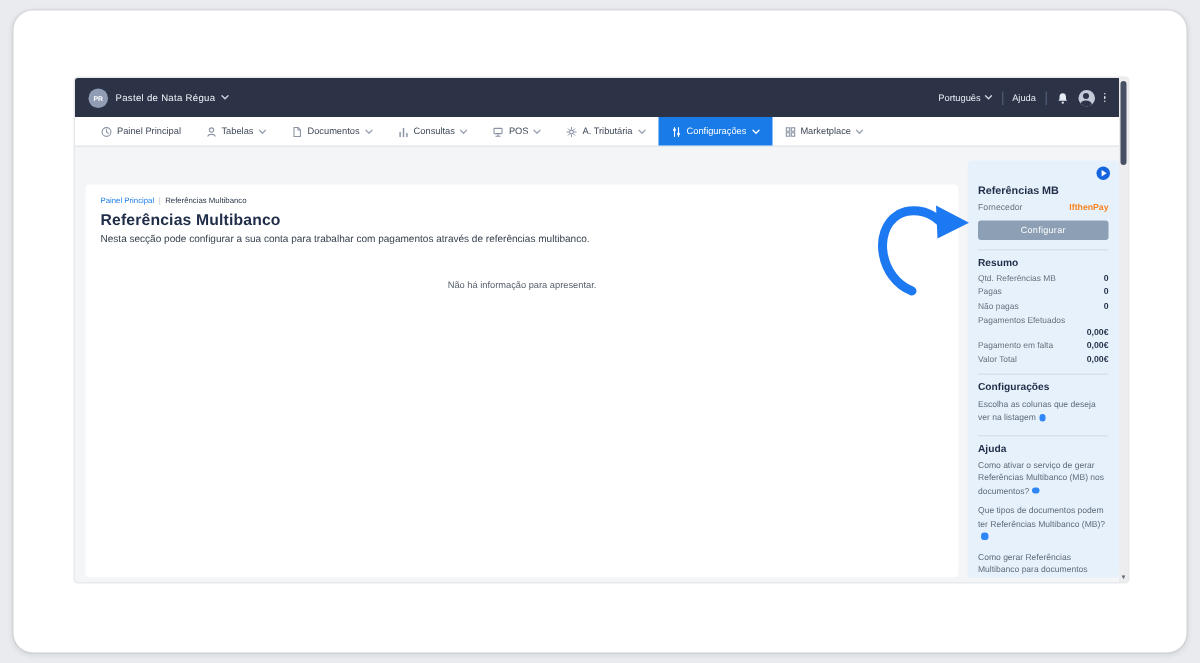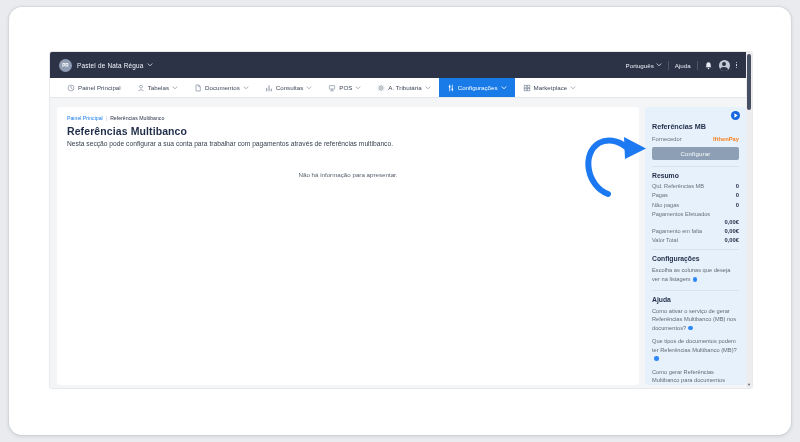--- a/index.html
+++ b/index.html
@@ -48,21 +48,21 @@
   .nav-item{
     display:flex;align-items:center;gap:3px;padding:0 8px;font-size:6.2px;color:#3e4858;cursor:pointer;white-space:nowrap;
   }
   .nav-item .nav-icon{display:flex;align-items:center;color:#8a94a5;}
   .nav-item .nav-caret{display:flex;align-items:center;color:#9aa3b0;}
   .nav-item.active{background:#187be8;color:#ffffff;}
   .nav-item.active .nav-icon,.nav-item.active .nav-caret{color:#ffffff;}
   
   .pagearea{position:absolute;left:0;top:47px;width:696px;height:289px;background:#f3f5f7;}
   .content-card{
-    position:absolute;left:7px;top:8px;width:582px;bottom:3px;background:#ffffff;border-radius:3px;
+    position:absolute;left:7px;top:24px;width:582px;bottom:3px;background:#ffffff;border-radius:3px;
     padding:8px 10px;box-sizing:border-box;
   }
   .breadcrumb{display:flex;gap:3px;font-size:5.2px;align-items:center;}
   .bc-link{color:#1a7ce8;cursor:pointer;}
   .bc-sep{color:#b9c0ca;}
   .bc-current{color:#2a3648;}
   .page-title{font-size:10.5px;font-weight:700;color:#1f2d48;margin-top:4px;letter-spacing:.1px;}
   .page-subtitle{font-size:6.7px;color:#38424f;margin-top:3px;}
   .empty-message{position:absolute;left:0;top:64px;width:100%;text-align:center;font-size:6.2px;color:#555e6b;}
   

